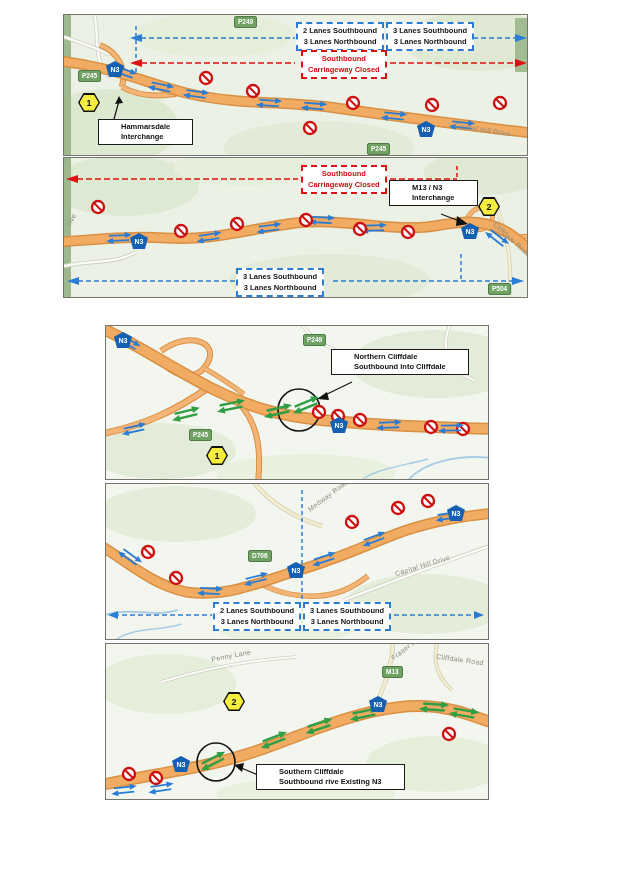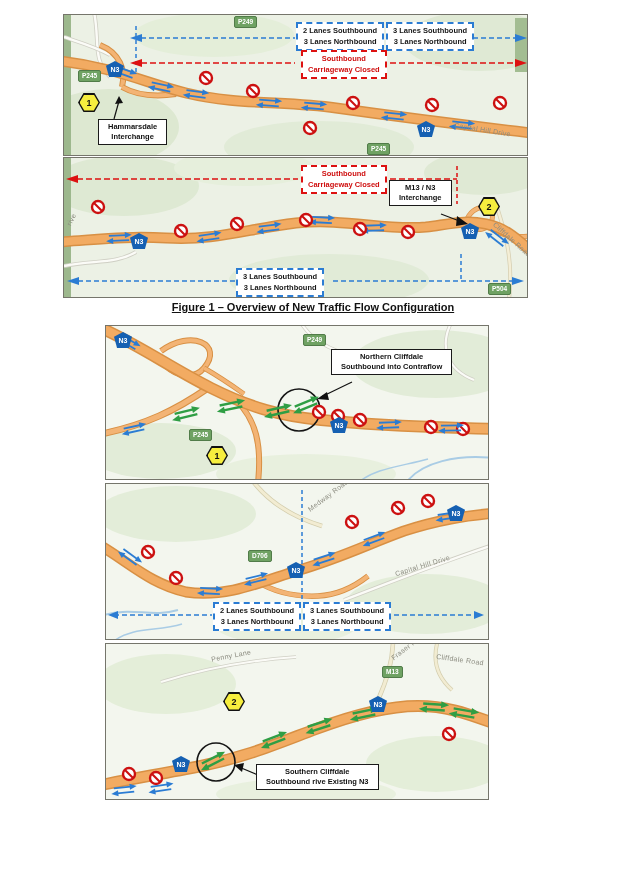--- a/index.html
+++ b/index.html
@@ -3,21 +3,21 @@
 <meta charset="utf-8">
 <style>
 *{margin:0;padding:0;box-sizing:border-box}
 body{background:#fff;font-family:"Liberation Sans",sans-serif}
 .page{position:relative;width:626px;height:885px;background:#fff;overflow:hidden}
 .panel{position:absolute;border:1px solid #75756b;background:#edf2e6;overflow:hidden}
 .panel>svg{position:absolute;left:0;top:0}
 .ov{position:absolute;z-index:3}
 .lanebox{background:#fff;border:2px dashed #2b7cd3;color:#151515;font-weight:bold;font-size:7.5px;line-height:1.4;text-align:center;padding:2px 5px;white-space:nowrap}
 .closebox{background:#fff;border:2px dashed #dd1111;color:#cf0e0e;font-weight:bold;font-size:7.5px;line-height:1.4;text-align:center;padding:2px 5px;white-space:nowrap}
-.callout{background:#fff;border:1px solid #1a1a1a;color:#111;font-weight:bold;font-size:7.5px;line-height:1.35;text-align:center;padding:2px 9px;white-space:nowrap}
+.callout{background:#fff;border:1px solid #1a1a1a;color:#111;font-weight:bold;font-size:7.5px;line-height:1.35;padding:2px 22px;white-space:nowrap}
 .glabel{background:#6fa263;border:1px solid #517c49;border-radius:2px;color:#fff;font-weight:bold;font-size:6.5px;padding:0 3px;line-height:10px;white-space:nowrap}
 .shield{width:18px;height:16px;clip-path:polygon(50% 0,100% 30%,83% 100%,17% 100%,0 30%);background:#1560b2;color:#fff;font-weight:bold;font-size:7px;display:flex;align-items:center;justify-content:center}
 .street{color:#8c8c80;font-size:7px;white-space:nowrap;letter-spacing:.3px}
 .hex{width:22px;height:19px;clip-path:polygon(25% 0,75% 0,100% 50%,75% 100%,25% 100%,0 50%);background:#111;display:flex;align-items:center;justify-content:center}
 .hex>span{width:19px;height:16px;clip-path:polygon(25% 0,75% 0,100% 50%,75% 100%,25% 100%,0 50%);background:#f6ee3e;display:flex;align-items:center;justify-content:center;font-weight:bold;font-size:9px;color:#111}
 .figcap{position:absolute;left:0;width:626px;text-align:center;font-size:11px;font-weight:bold;color:#111;text-decoration:underline}
 </style>
 </head>
 <body>
 
@@ -184,21 +184,20 @@
 <div class="ov shield" style="left:397px;top:65px">N3</div>
 <div class="ov lanebox" style="left:172px;top:110px">
 <div>3 Lanes Southbound</div>
 <div>3 Lanes Northbound</div>
 </div>
 <div class="ov street" style="left:424px;top:78px;transform:rotate(42deg)">Cliffdale Road</div>
 <div class="ov street" style="left:1px;top:58px;transform:rotate(-64deg)">rive</div>
 <div class="ov glabel" style="left:424px;top:125px">P504</div>
 </div>
 
-<div class="figcap" style="top:301px">Figure 1 – Overview of New Traffic Flow Configuration</div>
 
 <div class="panel" style="left:105px;top:325px;width:384px;height:155px;background:#f3f6ee">
 <svg width="384" height="155" viewBox="0 0 384 155">
 <rect width="384" height="155" fill="#f3f6ee"></rect>
 <ellipse cx="330" cy="38" rx="85" ry="34" fill="#e2ecd8"></ellipse>
 <ellipse cx="55" cy="125" rx="75" ry="28" fill="#e2ecd8"></ellipse>
 <ellipse cx="200" cy="148" rx="90" ry="20" fill="#e8f0de"></ellipse>
 <path d="M 300,157 C 315,136 352,128 388,132" fill="none" stroke="#a9cce5" stroke-width="2"></path>
 <path d="M 252,157 C 268,142 298,140 322,133" fill="none" stroke="#a9cce5" stroke-width="1.5"></path>
 <path d="M 195,-3 C 208,18 232,28 262,33" fill="none" stroke="#cfcfc4" stroke-width="3.6"></path>
@@ -235,21 +234,21 @@
 <use href="#barr" transform="translate(345,102) rotate(-1)"></use>
 </svg>
 <div class="ov shield" style="left:8px;top:6px">N3</div>
 <div class="ov glabel" style="left:197px;top:8px">P249</div>
 <div class="ov glabel" style="left:83px;top:103px">P245</div>
 <div class="ov hex" style="left:100px;top:120px">
         <span>1</span>
       </div>
 <div class="ov callout" style="left:225px;top:23px">
 <div>Northern Cliffdale</div>
-<div>Southbound into Contraflow</div>
+<div>Southbound into Cliffdale</div>
 </div>
 <div class="ov shield" style="left:224px;top:91px">N3</div>
 </div>
 
 <div class="panel" style="left:105px;top:483px;width:384px;height:157px;background:#f3f6ee">
 <svg width="384" height="157" viewBox="0 0 384 157">
 <rect width="384" height="157" fill="#f3f6ee"></rect>
 <ellipse cx="70" cy="30" rx="80" ry="28" fill="#e3edd9"></ellipse>
 <ellipse cx="320" cy="120" rx="80" ry="30" fill="#e3edd9"></ellipse>
 <ellipse cx="180" cy="142" rx="70" ry="18" fill="#e8f0de"></ellipse>

